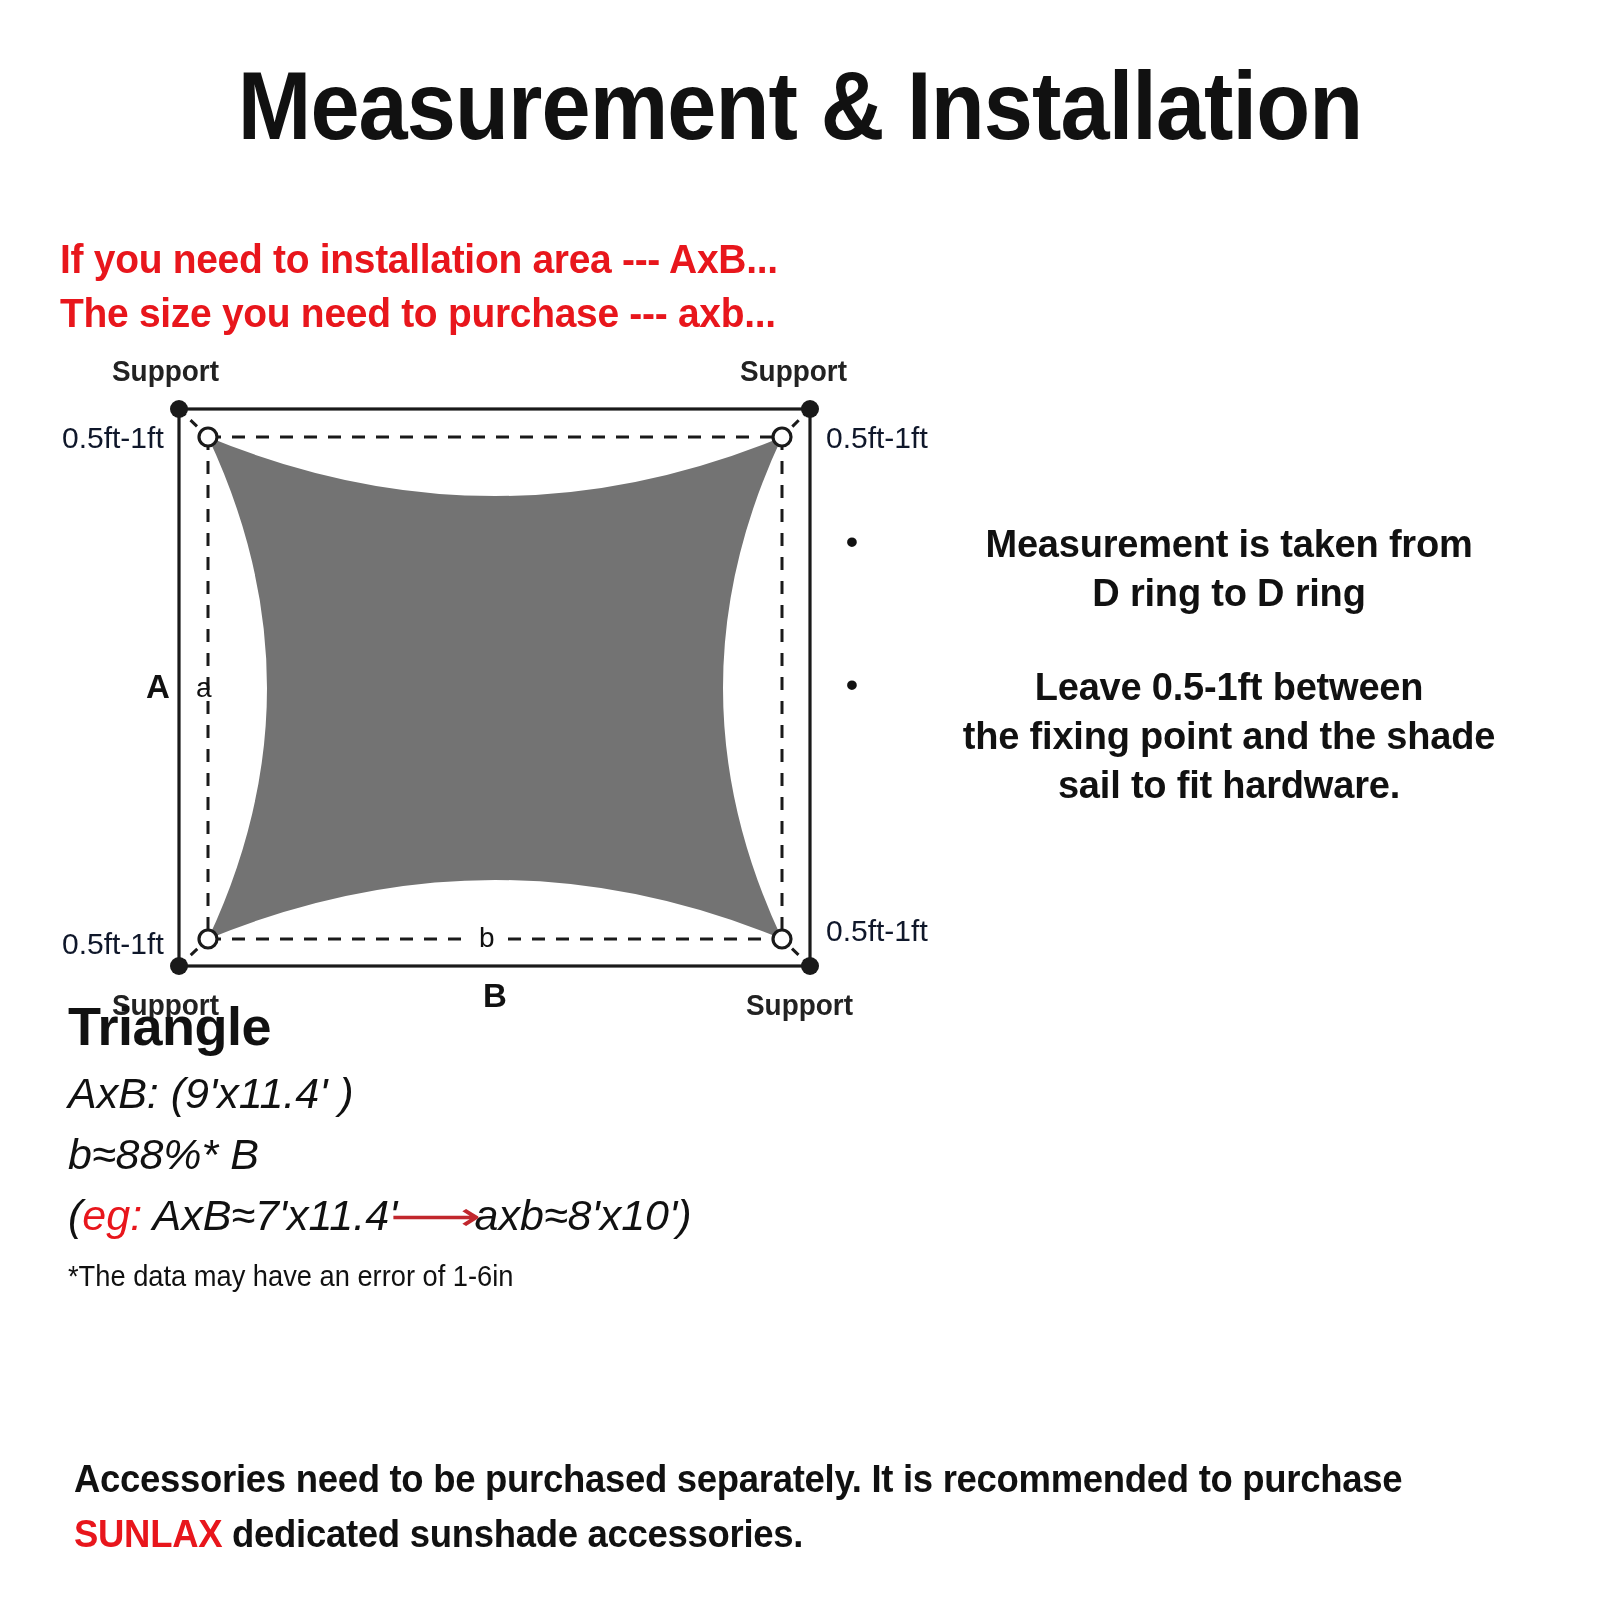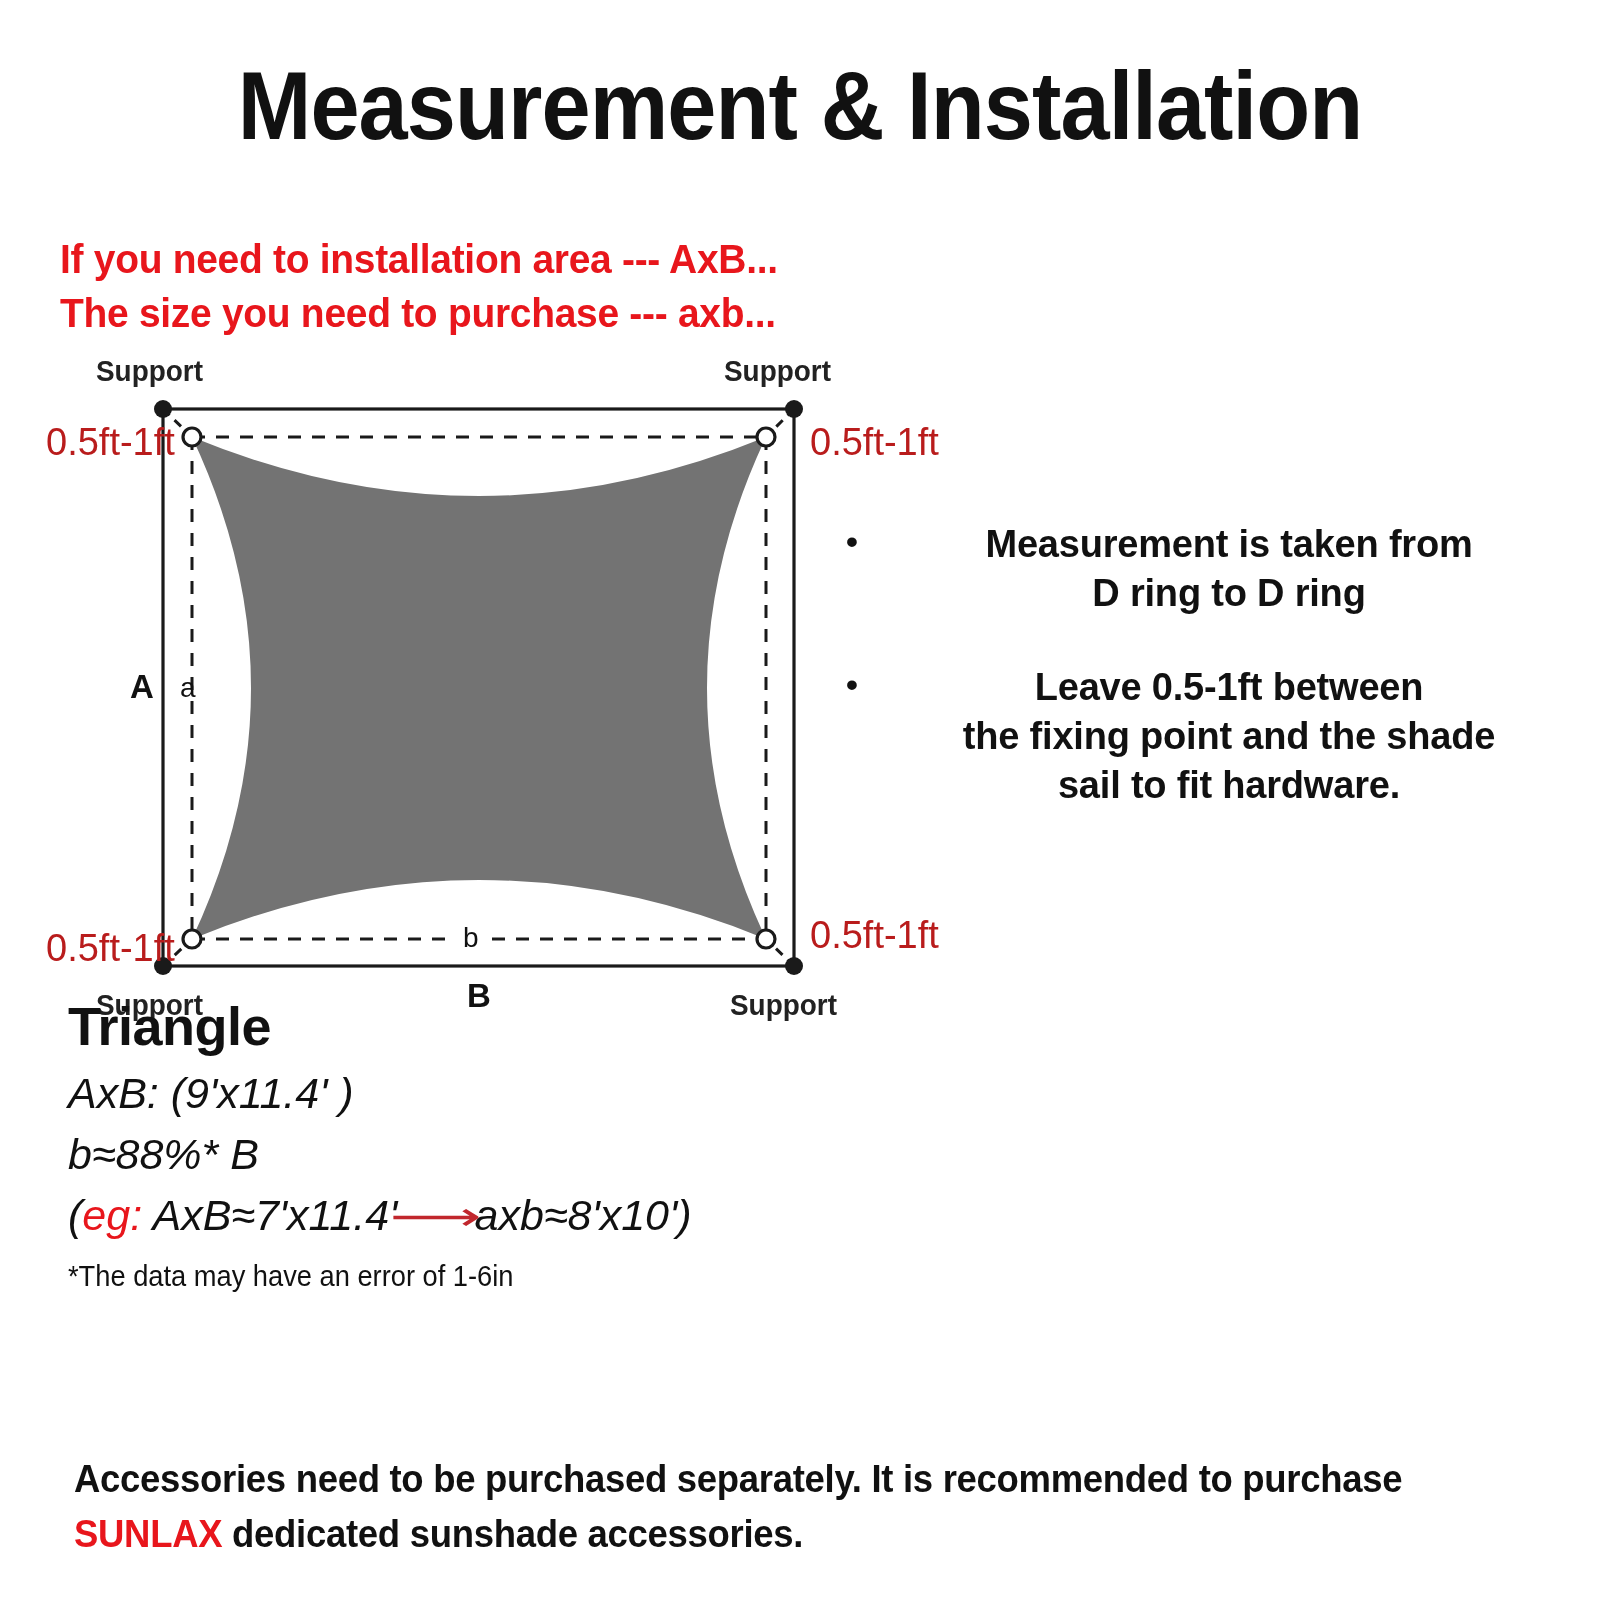--- a/index.html
+++ b/index.html
@@ -45,41 +45,41 @@
     letter-spacing: -0.3px;
     transform: scaleX(0.95);
     transform-origin: left top;
     white-space: nowrap;
   }
   #intro div { white-space: nowrap; }
 
   
   #diagram {
     position: absolute;
-    left: 0;
+    left: 16px;
     top: 340px;
     width: 1000px;
     height: 700px;
   }
   #diagram svg { display: block; }
 
   .diag-label {
     position: absolute;
     font-size: 30px;
     font-weight: 700;
     color: #222222;
     white-space: nowrap;
     transform: scaleX(0.93);
     transform-origin: left top;
   }
   .diag-dim {
     position: absolute;
-    font-size: 38px;
-    font-weight: 400;
-    color: #b91c1c;
+    font-size: 30px;
+    font-weight: 400;
+    color: #0f172a;
     white-space: nowrap;
   }
   .diag-letter-big {
     position: absolute;
     font-size: 33px;
     font-weight: 700;
     color: #111111;
   }
   .diag-letter-small {
     position: absolute;

